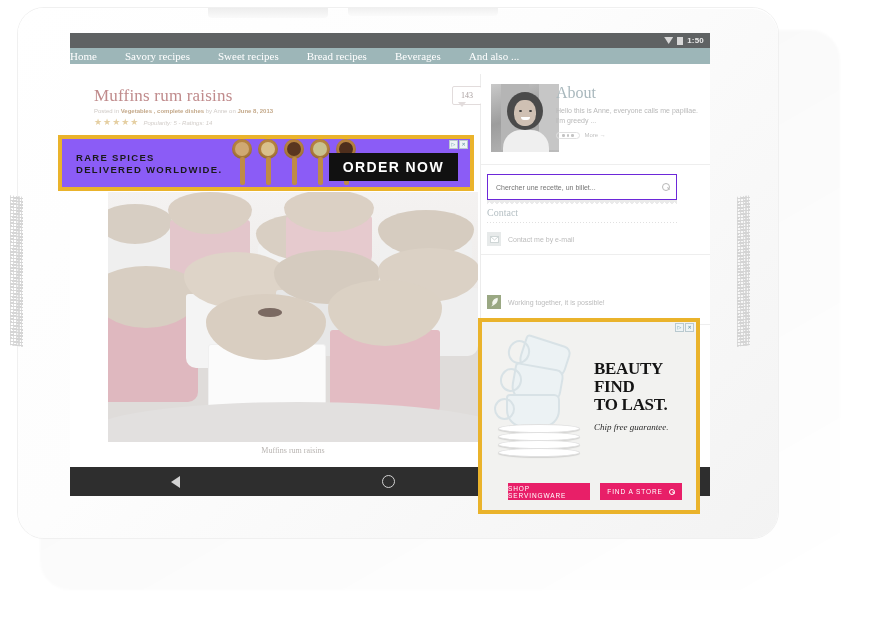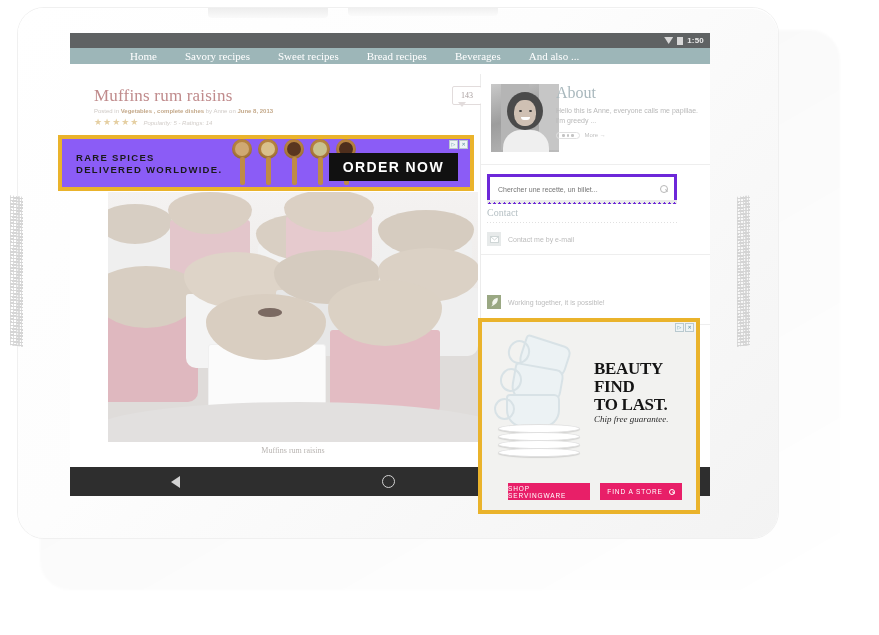--- a/index.html
+++ b/index.html
@@ -55,21 +55,21 @@
   #status-right{
     position:absolute;right:6px;top:0;height:15px;display:flex;align-items:center;gap:4px;
   }
   .sb-wifi{width:9px;height:7px;background:#d8d8d8;clip-path:polygon(0 0,100% 0,50% 100%);}
   .sb-batt{width:6px;height:8px;background:#d8d8d8;}
   .sb-time{font-size:8px;color:#eaeaea;font-weight:bold;letter-spacing:.2px;}
 
   
   #sitenav{
     position:absolute;left:0;top:15px;width:640px;height:16px;
-    background:#9db6b8;display:flex;align-items:center;padding-left:60px;box-sizing:border-box;
+    background:#9db6b8;display:flex;align-items:center;box-sizing:border-box;
   }
   .navitem{
     font-family:"Liberation Serif", serif;
     font-size:11px;color:#ffffff;margin-right:28px;white-space:nowrap;cursor:pointer;
   }
 
   
   #pagebody{position:absolute;left:0;top:41px;width:640px;height:393px;background:#fff;}
   #content{
     position:absolute;left:10px;top:0;width:400px;height:393px;background:#fff;
@@ -122,21 +122,21 @@
   #dots{
     border:1px solid #e0e0e0;border-radius:8px;padding:1px 5px;display:flex;gap:2px;align-items:center;
   }
   .dot{width:2.5px;height:2.5px;border-radius:50%;background:#c4c4c4;}
   #more-label{font-size:6px;color:#c2c2c2;}
 
   #sep1{position:absolute;left:0;top:90px;width:229px;height:1px;background:#eeeeee;}
 
   #searchbox{
     position:absolute;left:6px;top:100px;width:190px;height:18px;
-    border:3px solid #6d28d9;background:#fff;box-sizing:border-box;
+    border:1px solid #6d28d9;background:#fff;box-sizing:border-box;
     display:flex;align-items:center;padding:12px 6px;
   }
   #search-input{
     border:none;outline:none;flex:1;font-size:7px;color:#b5b5b5;
     font-family:"Liberation Sans",sans-serif;background:transparent;
   }
   .mag{position:relative;width:8px;height:8px;}
   .mag i{position:absolute;left:0;top:0;width:6px;height:6px;border:1px solid #b8b8b8;border-radius:50%;}
   .mag b{position:absolute;left:5px;top:5px;width:3px;height:1px;background:#b8b8b8;transform:rotate(45deg);}
 
@@ -199,21 +199,21 @@
   #ad-box{
     position:absolute;left:478px;top:318px;width:222px;height:196px;
     border:4px solid #eab32b;background:#f4f4f2;box-sizing:border-box;
   }
   #ad-box-inner{position:relative;width:100%;height:100%;background:#f2f2f0;overflow:hidden;}
   #cups{position:absolute;left:10px;top:18px;width:92px;height:118px;}
   .cup-shape{position:absolute;border:2.5px solid #d8e2e6;background:#ecf2f4;}
   .plate{position:absolute;left:6px;width:80px;height:7px;border-radius:50%;background:#ffffff;box-shadow:0 1px 1px rgba(0,0,0,.13);border:1px solid #e0e0e0;}
   #ad-head{position:absolute;left:112px;top:38px;width:104px;}
   .ah{font-family:"Liberation Serif",serif;font-weight:bold;font-size:17px;line-height:18px;color:#141414;letter-spacing:-.3px;}
-  #ad-sub{font-family:"Liberation Serif",serif;font-style:italic;font-size:9px;color:#2b2b2b;margin-top:0;}
+  #ad-sub{font-family:"Liberation Serif",serif;font-style:italic;font-size:9px;color:#2b2b2b;margin-top:8px;}
   .pinkbtn{
     position:absolute;bottom:10px;background:#e81f68;color:#fff;height:17px;
     display:flex;align-items:center;justify-content:center;gap:6px;
     font-size:6.5px;letter-spacing:.9px;cursor:pointer;
   }
   #btn-shop{left:26px;width:82px;}
   #btn-store{left:118px;width:82px;}
   .mag-w{position:relative;width:6px;height:6px;}
   .mag-w i{position:absolute;left:0;top:0;width:4px;height:4px;border:1px solid #fff;border-radius:50%;}
   .mag-w b{position:absolute;left:3.5px;top:3.5px;width:2.5px;height:1px;background:#fff;transform:rotate(45deg);}

